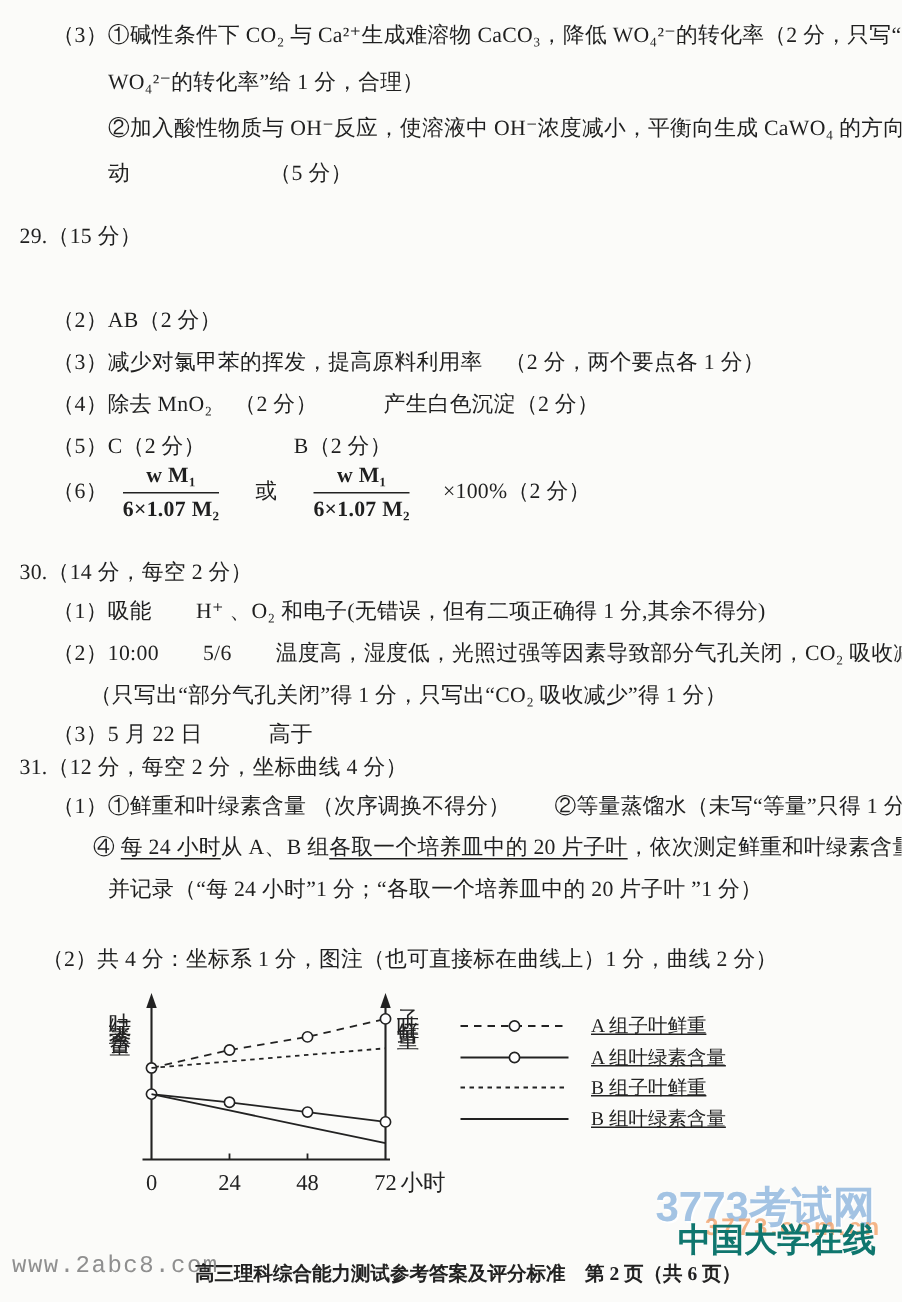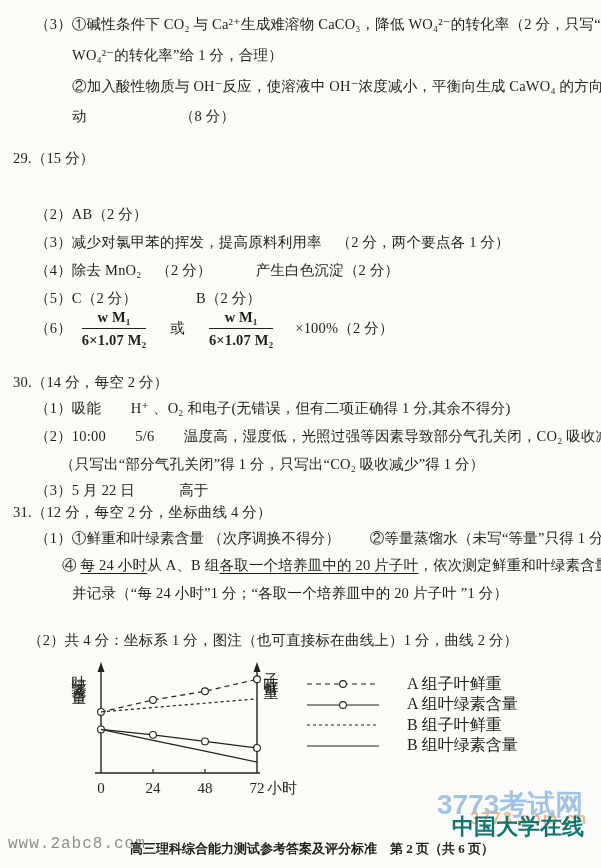--- a/index.html
+++ b/index.html
@@ -26,21 +26,21 @@
   .chart-wrap{position:absolute;left:0;top:0;width:601px;height:868px;pointer-events:none;}
   #chart-svg{position:absolute;left:0;top:640px;}
   #chart-svg text{font-family:"Liberation Serif","DejaVu Serif",serif;}
   .vlabel{
     position:absolute;writing-mode:vertical-rl;text-orientation:upright;
     font-size:15px;letter-spacing:4px;line-height:1;color:#222;
   }
   .xunit{position:absolute;font-size:15px;color:#222;text-align:center;}
   #legend{position:absolute;left:305px;top:674px;}
   .legend-row{display:flex;align-items:center;height:20.5px;}
-  .legend-label{font-size:16px;margin-left:26px;color:#222;white-space:nowrap;}
+  .legend-label{font-size:13px;margin-left:13px;color:#222;white-space:nowrap;text-decoration:underline;}
   
   .footer-www{
     position:absolute;left:8px;top:835px;z-index:2;
     font-family:"Liberation Mono","DejaVu Sans Mono",monospace;
     font-size:16px;color:#8f8f8f;letter-spacing:1px;
   }
   .footer-page{
     position:absolute;left:130px;top:840px;z-index:2;
     font-size:13px;font-weight:bold;color:#222;white-space:nowrap;
   }
@@ -63,21 +63,21 @@
   }
 </style>
 </head>
 <body>
 
 <div class="page">
 
   <div class="ln" style="left:35px;top:15px">（3）①碱性条件下 CO₂ 与 Ca²⁺生成难溶物 CaCO₃，降低 WO₄²⁻的转化率（2 分，只写“降低</div>
   <div class="ln" style="left:72px;top:46px">WO₄²⁻的转化率”给 1 分，合理）</div>
   <div class="ln" style="left:72px;top:77px">②加入酸性物质与 OH⁻反应，使溶液中 OH⁻浓度减小，平衡向生成 CaWO₄ 的方向移</div>
-  <div class="ln" style="left:72px;top:107px"><span>动</span><span style="display:inline-block;width:93px"></span><span>（8 分）</span></div>
+  <div class="ln" style="left:72px;top:107px"><span>动</span><span style="display:inline-block;width:93px"></span><span>（5 分）</span></div>
 
   <div class="ln" style="left:13px;top:149px">29.（15 分）</div>
   <div class="ln" style="left:35px;top:205px">（2）AB（2 分）</div>
   <div class="ln" style="left:35px;top:233px">（3）减少对氯甲苯的挥发，提高原料利用率　（2 分，两个要点各 1 分）</div>
   <div class="ln" style="left:35px;top:261px">（4）除去 MnO₂　（2 分）　　　产生白色沉淀（2 分）</div>
   <div class="ln" style="left:35px;top:289px">（5）C（2 分）　　　　B（2 分）</div>
 
   <div class="ln frac-row" style="left:35px;top:305px">
     <span>（6）</span>
     <span class="frac">

